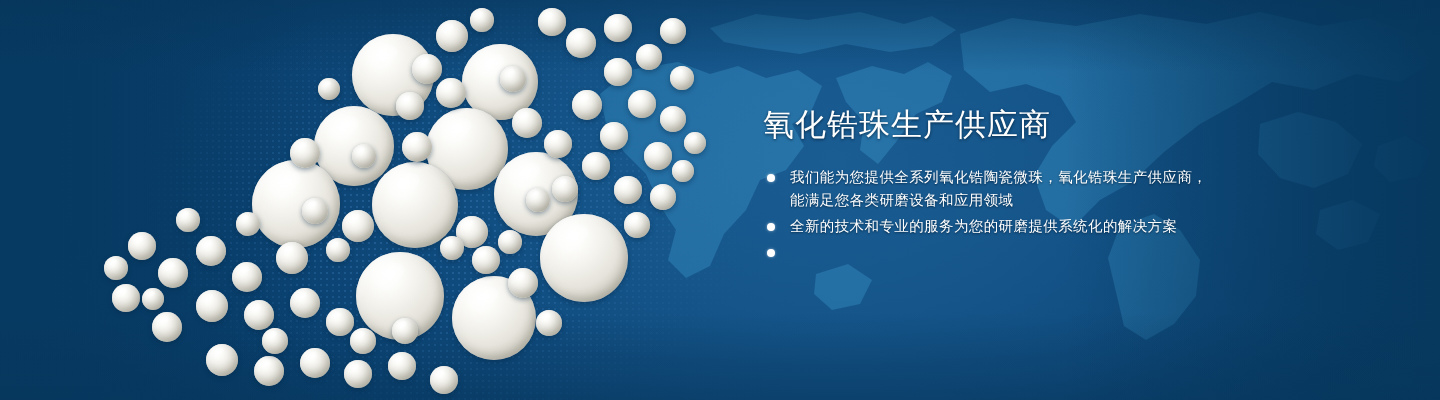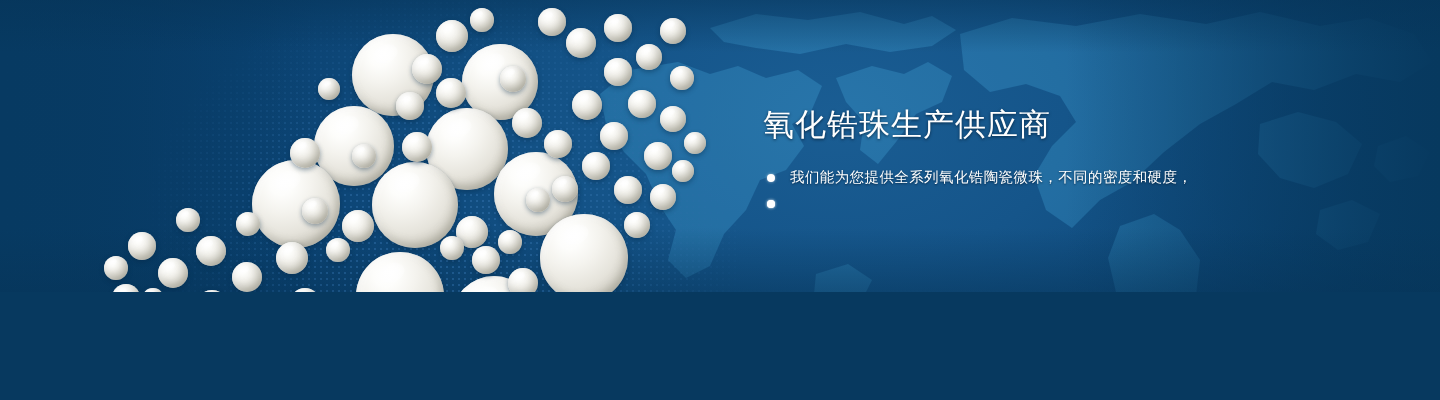--- a/index.html
+++ b/index.html
@@ -7,21 +7,21 @@
     padding: 0;
     background: #07395f;
   }
   body {
     font-family: "DejaVu Sans", "Liberation Sans", sans-serif;
   }
 
   .banner {
     position: relative;
     width: 1440px;
-    height: 292px;
+    height: 400px;
     overflow: hidden;
     background: #0a4273;
   }
 
   
   .bg-base {
     position: absolute;
     inset: 0;
     background:
       radial-gradient(ellipse 820px 560px at 58% 40%,
@@ -275,24 +275,26 @@
     <div class="bead" style="left:684px;top:132px;width:22px;height:22px;"></div>
     <div class="bead" style="left:672px;top:160px;width:22px;height:22px;"></div>
   </div>
 
   <div class="content">
     <h1 class="headline">氧化锆珠生产供应商</h1>
 
     <ul class="bullet-list">
       <li class="bullet-item">
         <span class="bullet-dot"></span>
-        <span>我们能为您提供全系列氧化锆陶瓷微珠，不同的密度和硬度，</span>
+        <span>我们能为您提供全系列氧化锆陶瓷微珠，氧化锆珠生产供应商，</span>
+        <span class="bullet-line-2">能满足您各类研磨设备和应用领域</span>
       </li>
       <li class="bullet-item">
         <span class="bullet-dot"></span>
+        <span>全新的技术和专业的服务为您的研磨提供系统化的解决方案</span>
       </li>
       <li class="bullet-item">
         <span class="bullet-dot"></span>
       </li>
     </ul>
   </div>
 
 </div>
 
 </body></html>

